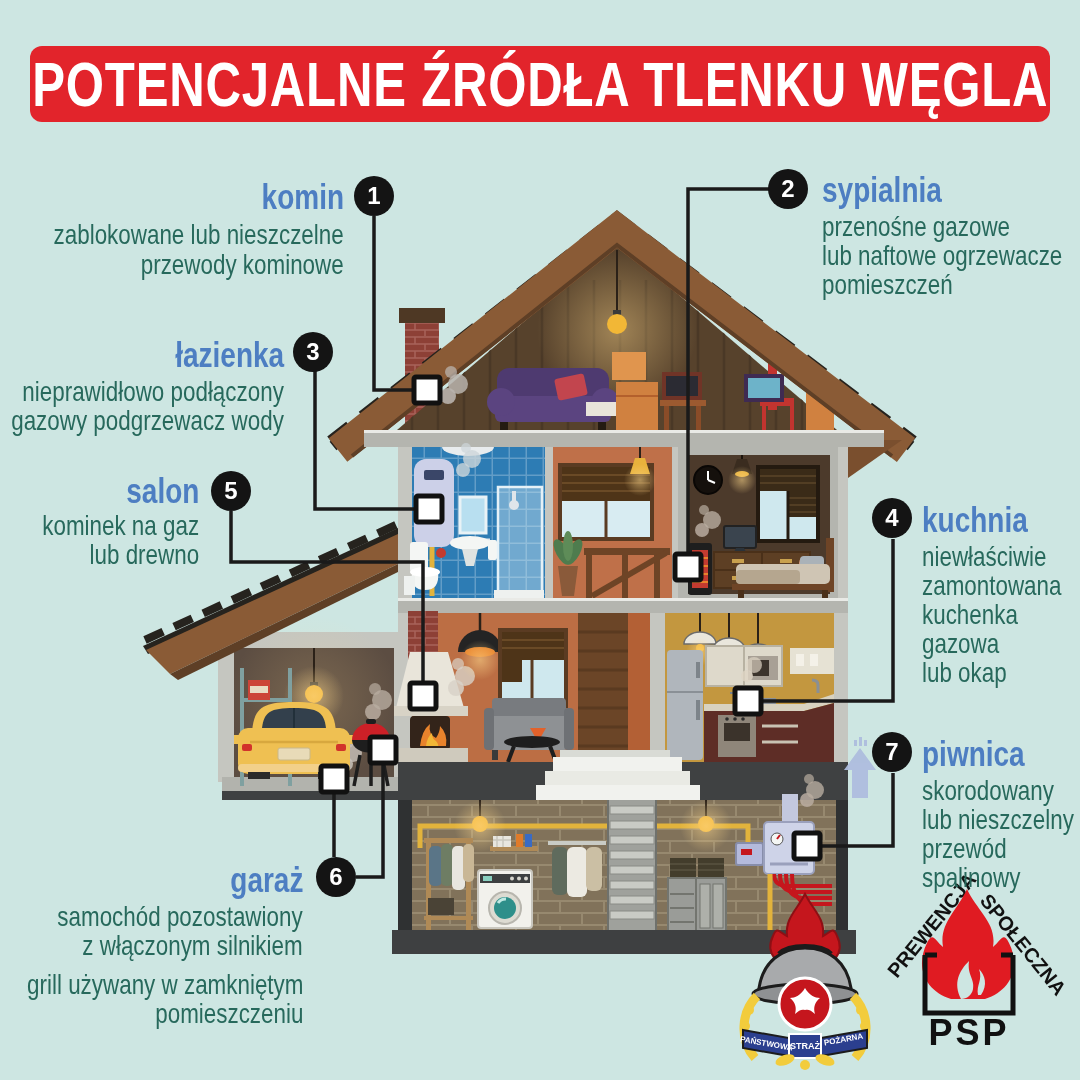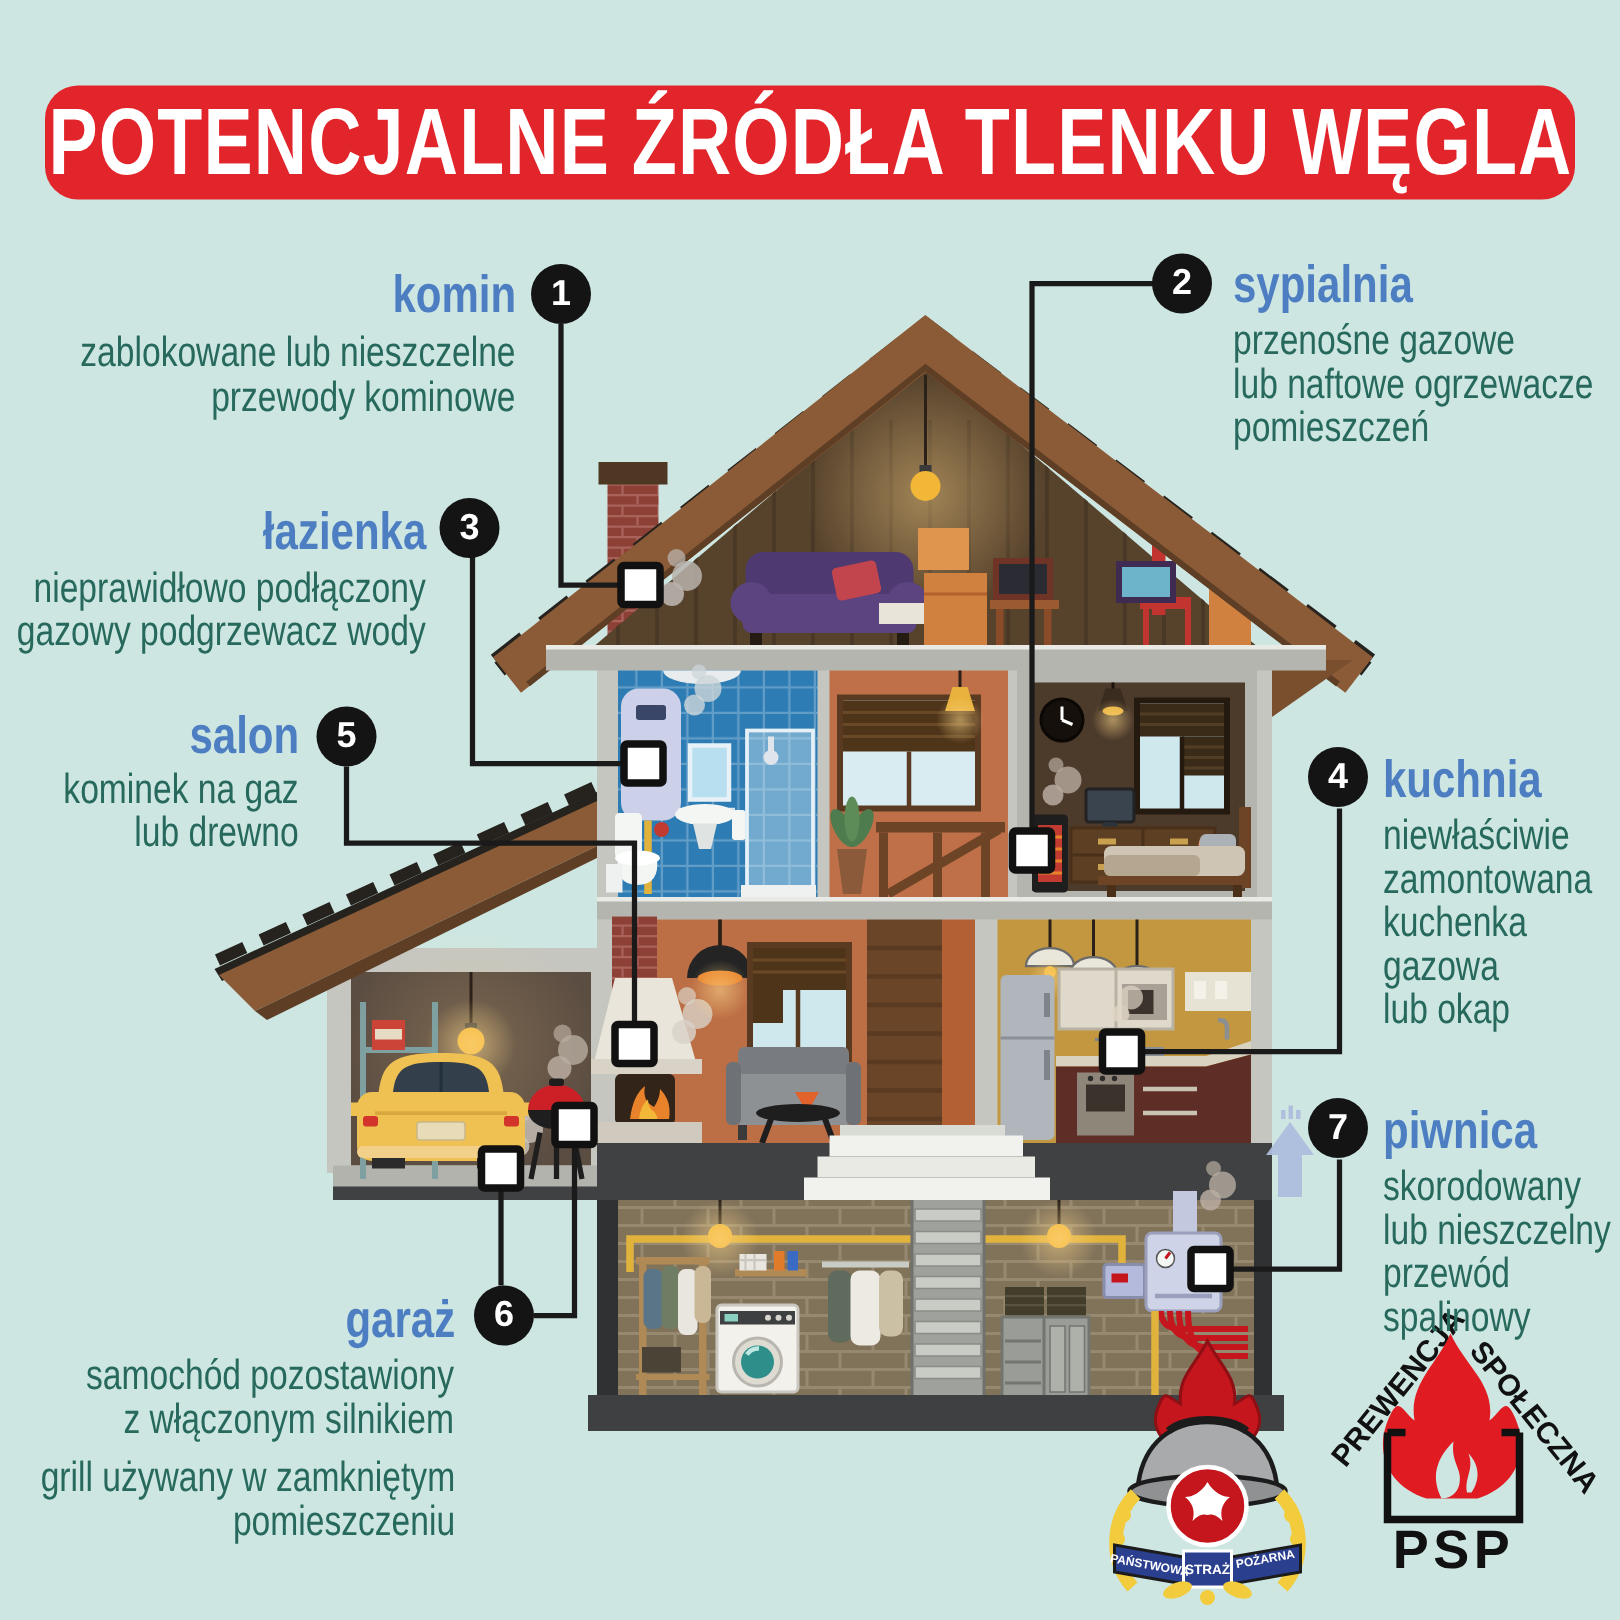--- a/index.html
+++ b/index.html
@@ -1,19 +1,19 @@
 <!DOCTYPE html>
 <html><head>
 <meta charset="utf-8">
 <style>
   html,body{margin:0;padding:0;}
   .stage{position:relative;width:1080px;height:1080px;background:#cde6e2;overflow:hidden;
          font-family:"Liberation Sans",sans-serif;}
-  .banner{position:absolute;left:30px;top:57px;width:1020px;height:76px;background:#e2242b;
-          border-radius:22px;display:flex;align-items:center;justify-content:center;}
+  .banner{position:absolute;left:30px;top:46px;width:1020px;height:76px;background:#e2242b;
+          border-radius:12px;display:flex;align-items:center;justify-content:center;}
   .banner span{color:#fff;font-size:63px;font-weight:bold;white-space:nowrap;
                transform:scaleX(.78);letter-spacing:1px;}
   .lbl-h{position:absolute;color:#4d7ec2;font-weight:bold;font-size:35px;white-space:nowrap;z-index:5;}
   .lbl-b{position:absolute;color:#27695c;font-size:28px;line-height:29px;white-space:nowrap;z-index:5;}
   .r{text-align:right;transform:scaleX(.8);transform-origin:100% 0;}
   .l{text-align:left;transform:scaleX(.8);transform-origin:0 0;}
   .lh30{line-height:30px;}
   .num{position:absolute;width:40px;height:40px;border-radius:50%;background:#141414;color:#fff;
        font-size:24px;font-weight:bold;display:flex;align-items:center;justify-content:center;z-index:6;}
   svg{position:absolute;left:0;top:0;}

